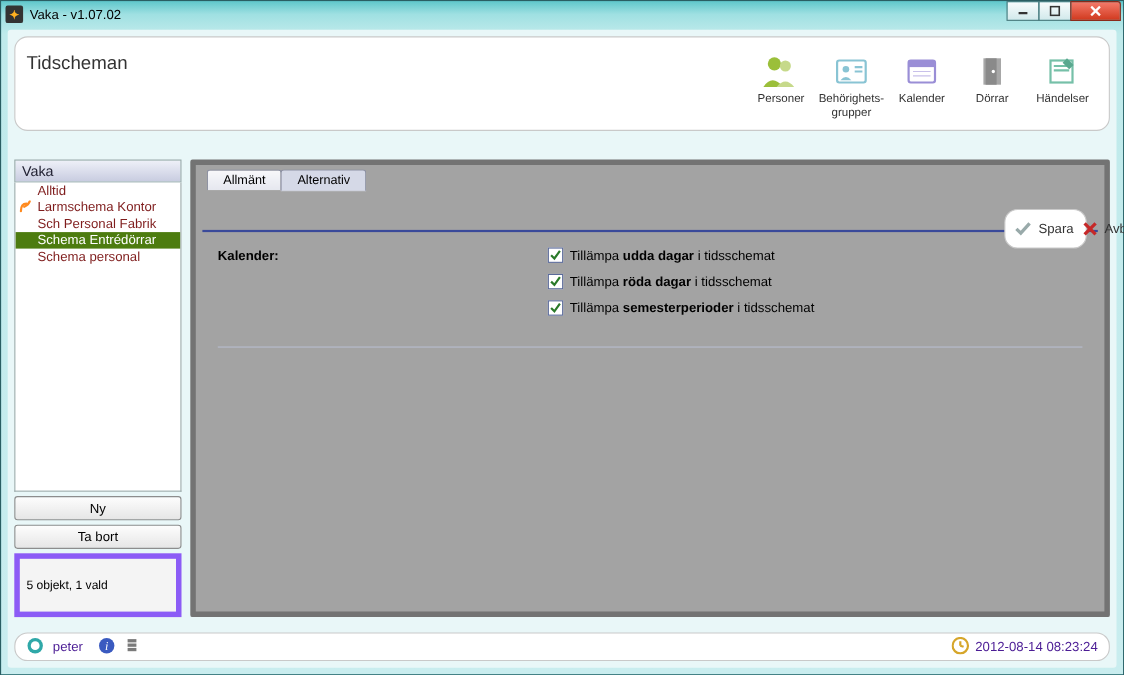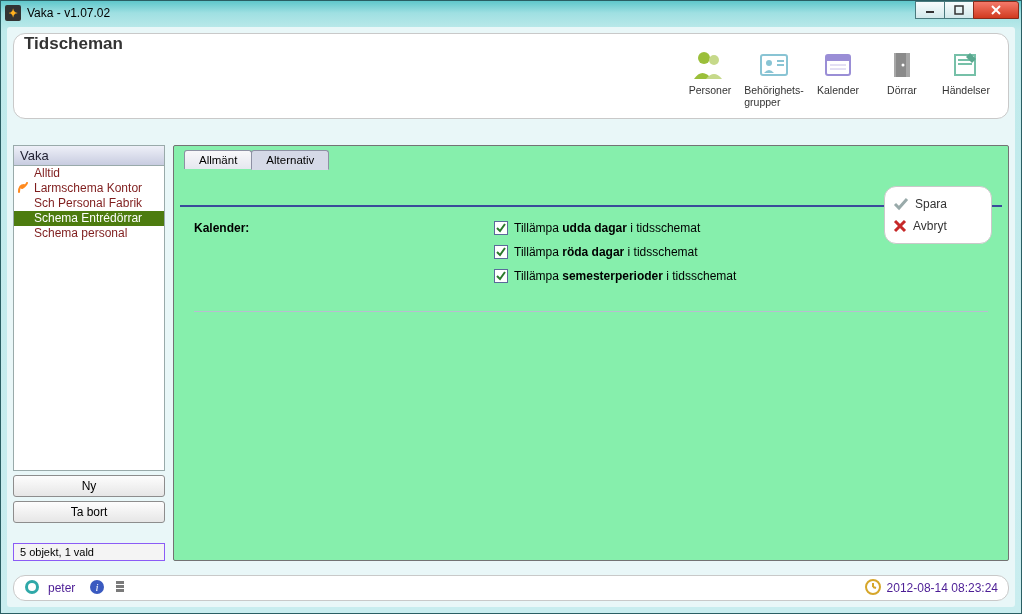--- a/index.html
+++ b/index.html
@@ -70,39 +70,39 @@
     border:1px solid #c9c9c9;
     border-radius:12px;
     height:86px;
     display:flex;
     align-items:center;
     justify-content:space-between;
     padding:0 10px;
   }
   .toolbar-title {
     font-size:17px;
-    font-weight:bold;
+    font-weight:normal;
     color:#333;
     align-self:flex-start;
-    margin-top:0;
+    margin-top:14px;
   }
   .tool-buttons { display:flex; gap:0px; }
   .tool-btn {
     width:64px;
     height:72px;
     display:flex;
     flex-direction:column;
     align-items:center;
     justify-content:flex-start;
     padding-top:6px;
     border:1px solid transparent;
     border-radius:4px;
     font-size:10.5px;
     color:#333;
-    text-align:left;
+    text-align:center;
     line-height:1.1;
     gap:4px;
   }
   .tool-btn.active {
     background:linear-gradient(#f6f6f6,#e0e0e0);
     border:1px solid #a0a0a0;
   }
   .tool-btn .icon-wrap { width:36px; height:34px; display:flex;align-items:center;justify-content:center; }
 
   
@@ -149,32 +149,32 @@
   }
   .side-btn {
     margin-top:4px;
     height:22px;
     background:linear-gradient(#fdfdfd,#e6e6e6);
     border:1px solid #8d8d8d;
     border-radius:3px;
     font-size:12px;
   }
   .side-status {
-    margin-top:20px;
-    border:1px solid #8b5cf6;
+    margin-top:4px;
+    border:5px solid #8b5cf6;
     background:#f4f4f4;
-    padding:2px 6px;
+    padding:18px 6px;
     font-size:11px;
   }
 
   
   .panel {
     flex:1;
-    border:1px solid #737373;
-    background:#86efac;
+    border:5px solid #737373;
+    background:#a3a3a3;
     position:relative;
     border-radius:2px;
   }
   .tabs {
     position:absolute;
     top:4px; left:10px;
     display:flex;
   }
   .tab {
     padding:3px 14px 3px 14px;
@@ -210,27 +210,27 @@
   .check-line { display:flex; align-items:center; gap:6px; font-size:12px; margin-bottom:10px; color:#000; }
   .cbox {
     width:14px;height:14px;border:1px solid #5a6a9a;background:#fff;
     display:flex;align-items:center;justify-content:center;
   }
   .cbox svg { display:block; }
 
   .action-box {
     position:absolute;
     right:16px; top:40px;
-    width:108px;
+    width:75px;
     background:#fff;
     border:1px solid #c9c9c9;
     border-radius:12px;
     padding:10px 8px;
     display:flex;
-    flex-direction:column;
+    flex-direction:row;
     gap:8px;
   }
   .act {
     display:flex;align-items:center;gap:6px;font-size:12px;color:#333;
   }
 
   .hr {
     border:none; border-top:1px solid #b8bdd0;
     margin:18px 0 0 0;
   }

